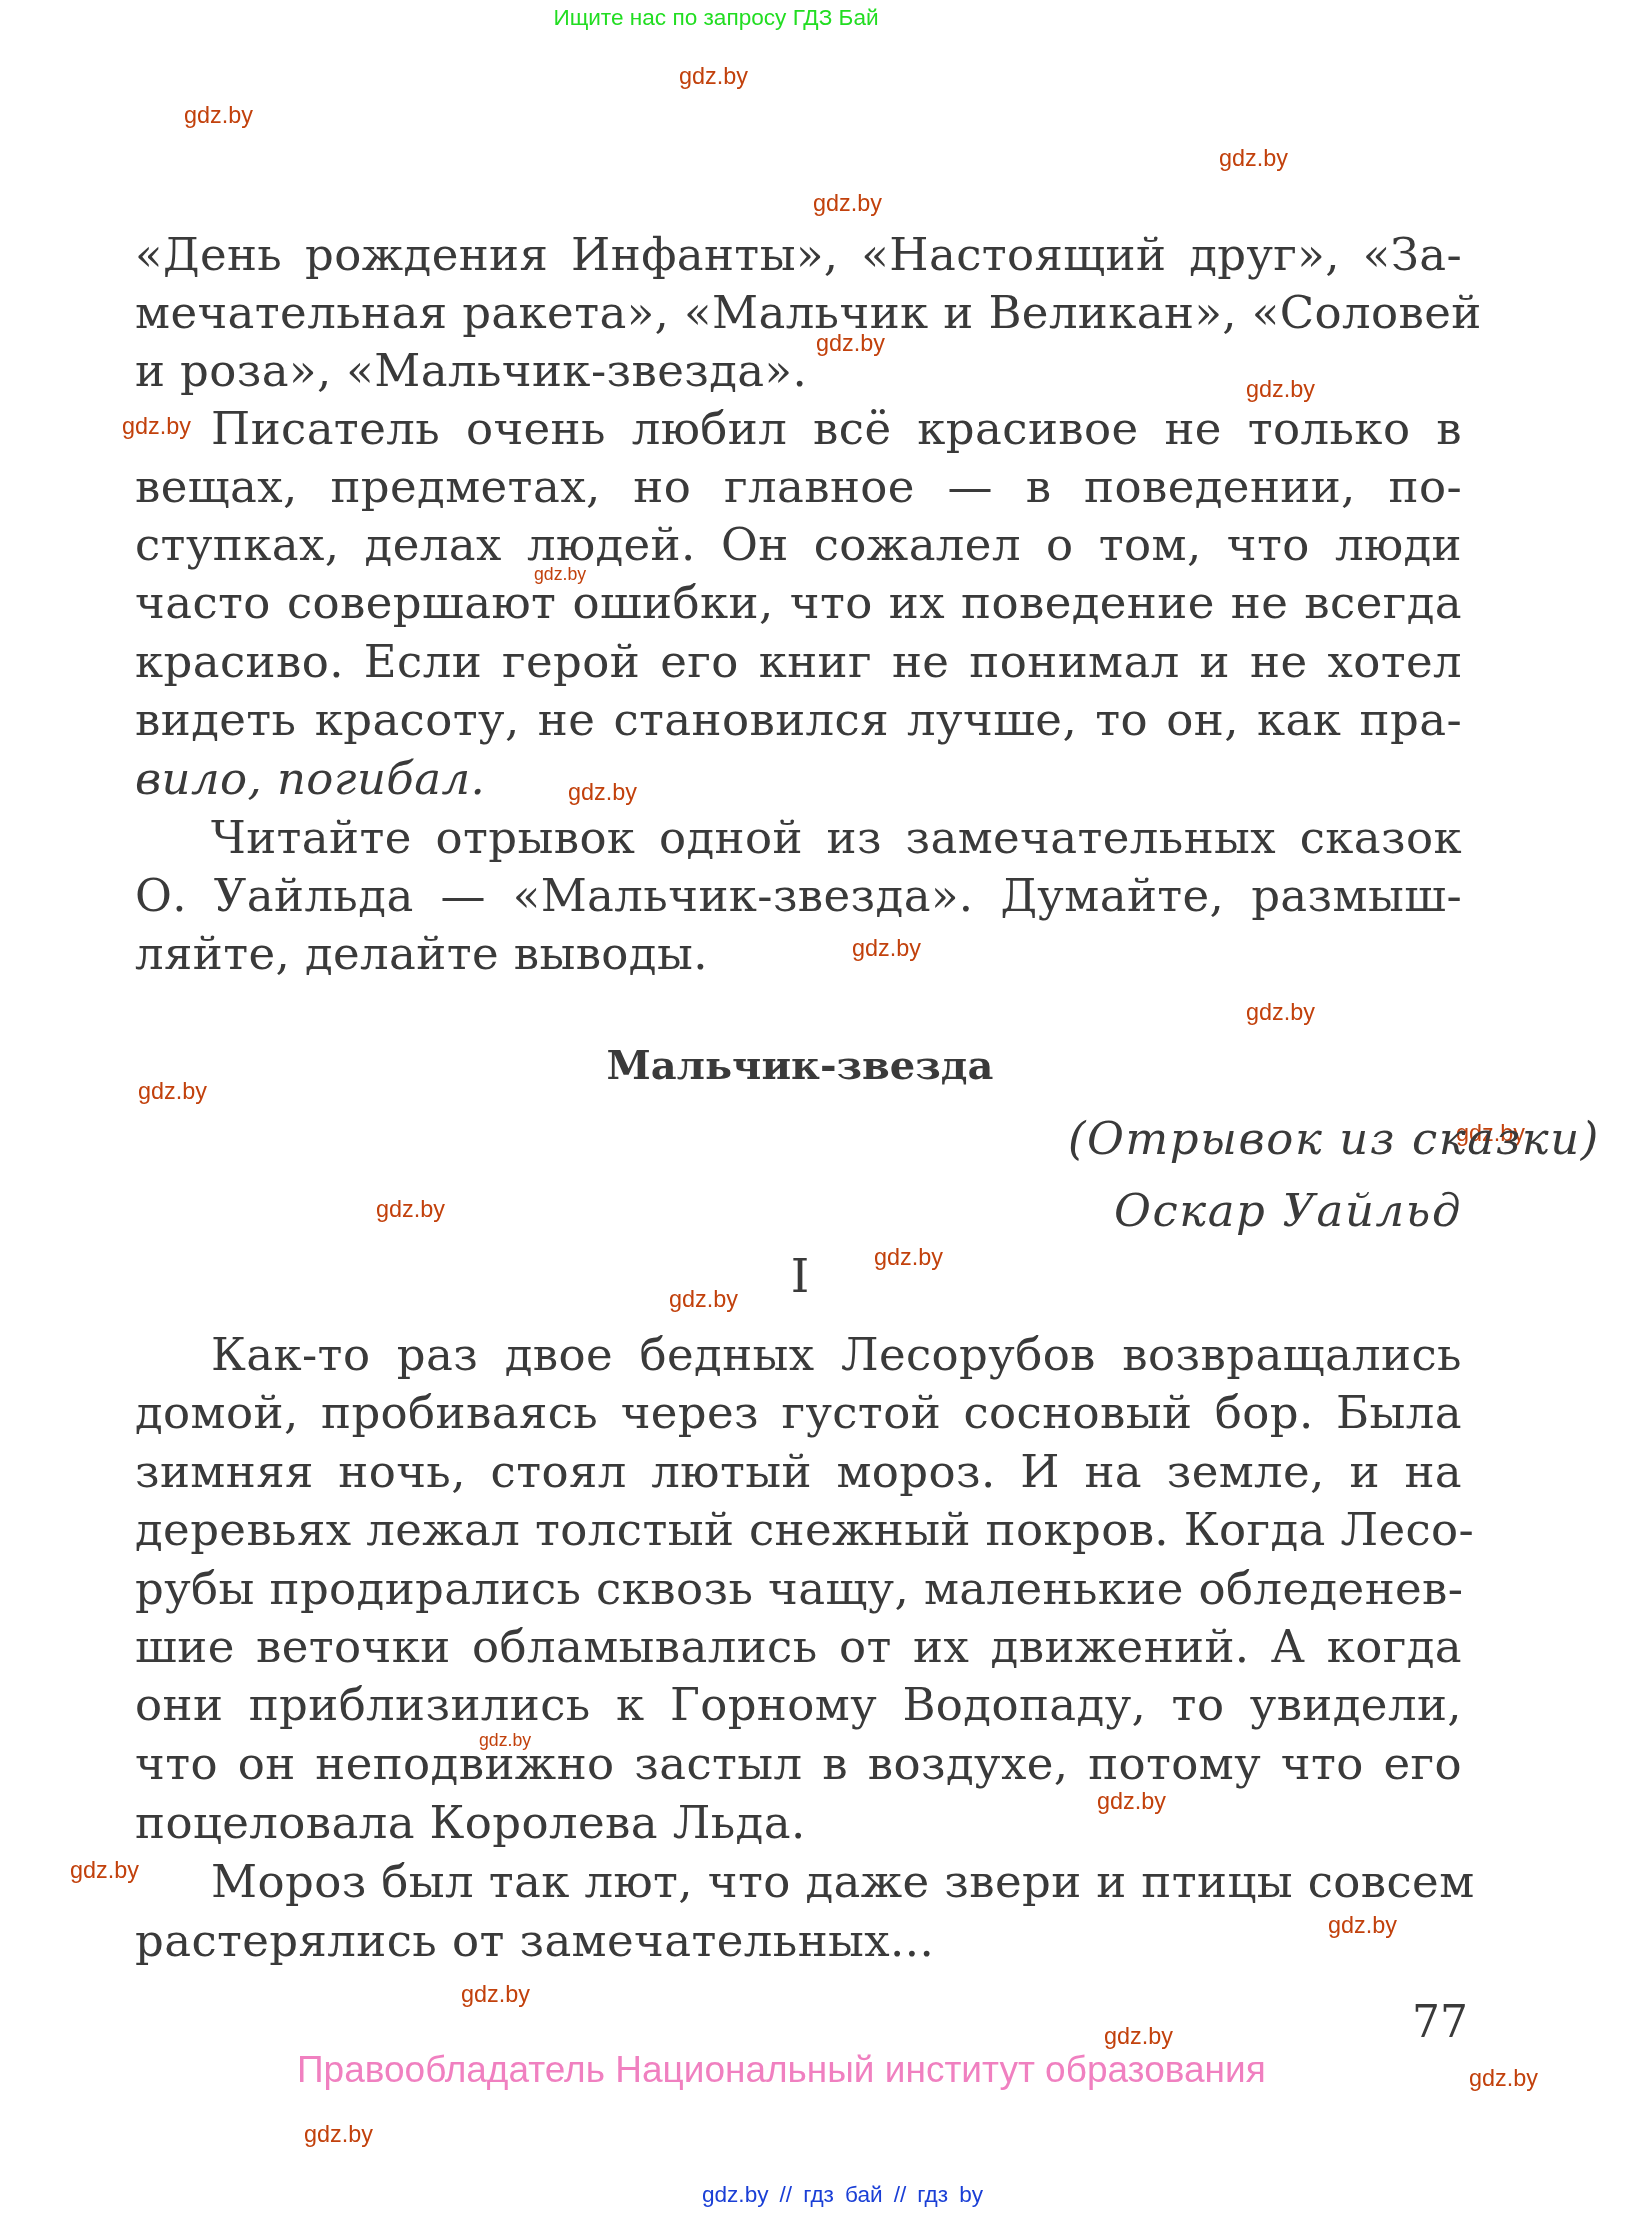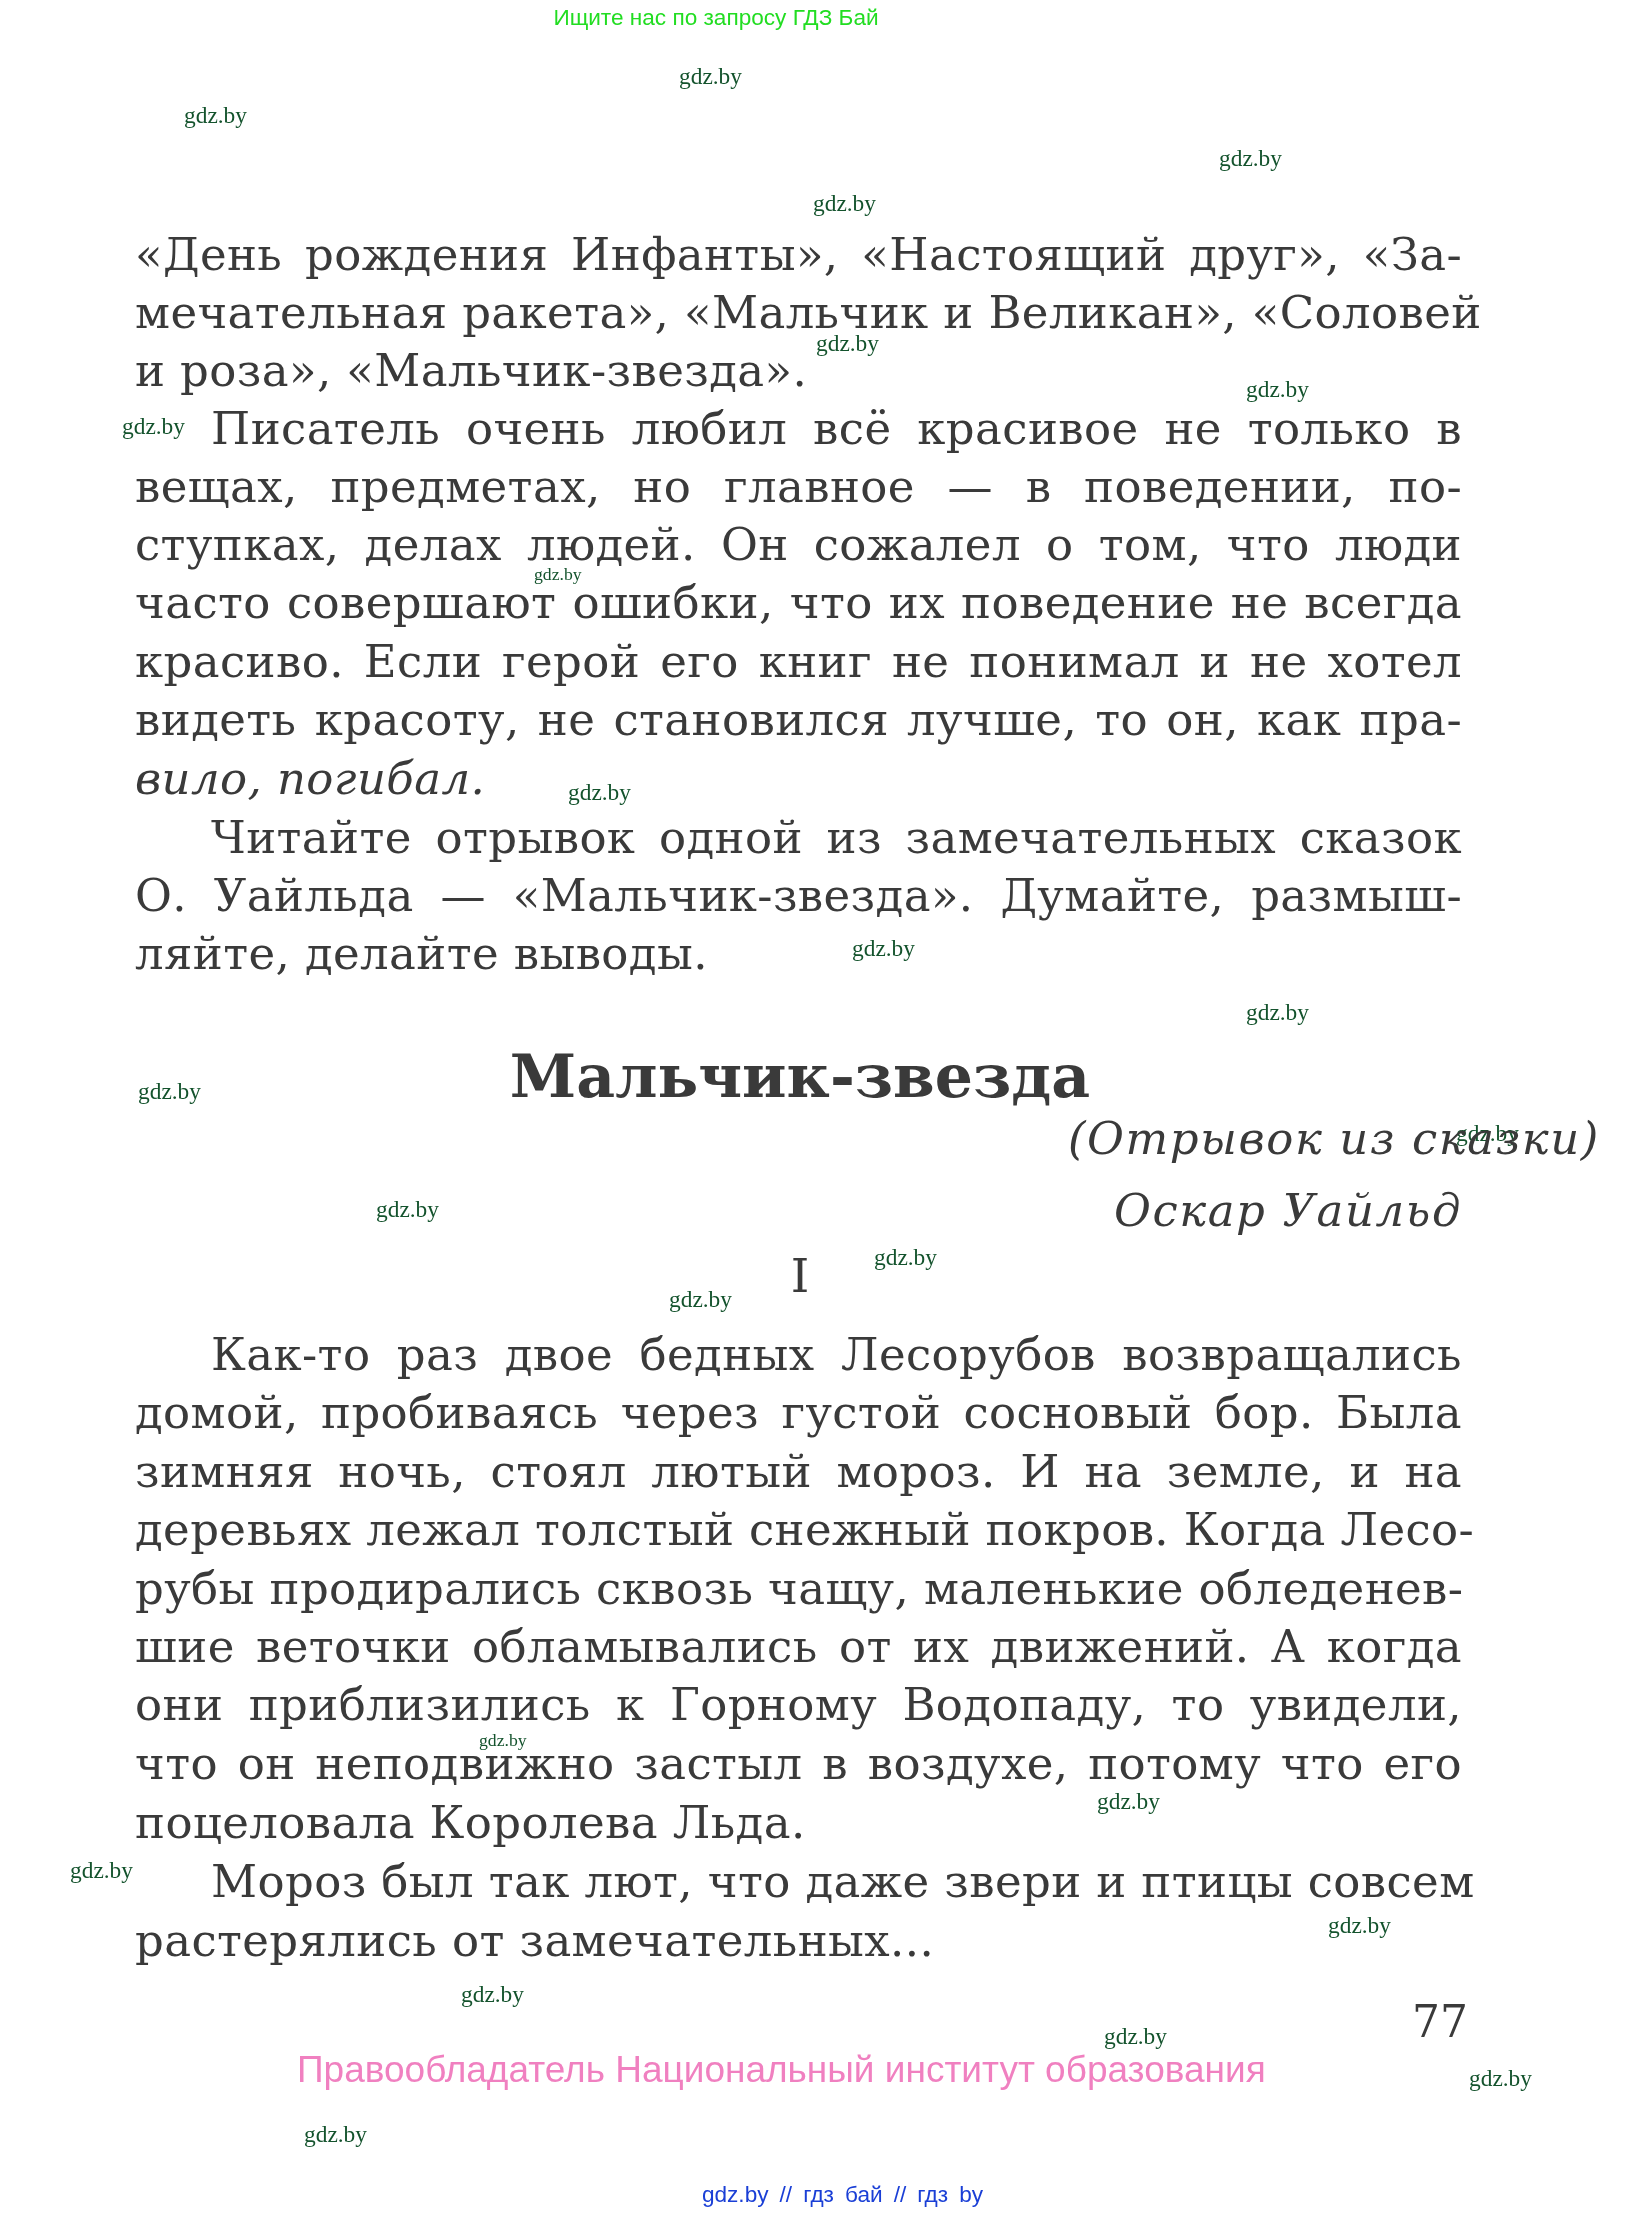--- a/index.html
+++ b/index.html
@@ -1,28 +1,28 @@
 <!DOCTYPE html>
 <html style="font-size:13px"><head>
 <meta charset="utf-8">
 <style>
   html, body { margin:0; padding:0; background:#ffffff; }
   body { width:1647px; height:2216px; position:relative; overflow:hidden; }
   .abs { position:absolute; white-space:nowrap; }
   .top-banner { top:4.8px; left:0; width:1432px; text-align:center; color:#22dd22;
     font-family:"Liberation Sans", sans-serif; font-size:22.6px; }
-  .wm { font-family:Liberation Serif, serif; font-size:23.4px; color:#14532d; }
+  .wm { font-family:Liberation Sans, sans-serif; font-size:23.4px; color:#c2410c; }
   .wm-small { font-size:17.7px; }
   .body-text { font-family:"DejaVu Serif", serif; font-size:45px; color:#3a3a3a;
     letter-spacing:0.4px; }
   .line { position:absolute; left:135px; width:1327px; height:58px; line-height:58px;
     white-space:nowrap; text-align:justify; text-align-last:justify; }
   .line.last { text-align-last:left; }
   .line.indent { left:211px; width:1251px; }
-  .title { font-family:"DejaVu Serif", serif; font-weight:bold; font-size:60px; color:#3a3a3a;
+  .title { font-family:"DejaVu Serif", serif; font-weight:bold; font-size:40px; color:#3a3a3a;
     left:0; width:1600px; text-align:center; }
   .subtitle { font-family:"DejaVu Serif", serif; font-style:italic; font-size:45px; color:#3a3a3a;
     left:0; width:1600px; text-align:right; letter-spacing:1.6px; }
   .author { font-family:"DejaVu Serif", serif; font-style:italic; font-size:45px; color:#3a3a3a;
     right:185px; text-align:right; letter-spacing:1.6px; }
   .chapter { font-family:"DejaVu Serif", serif; font-size:47px; color:#3a3a3a; left:0; width:1600px; text-align:center; }
   .pagenum { font-family:"DejaVu Serif", serif; font-size:44px; color:#3a3a3a; }
   .rights { font-family:"Liberation Sans", sans-serif; font-size:37px; color:#f080c0; }
   .footer { font-family:"Liberation Sans", sans-serif; font-size:22.6px; color:#1a3fd6; left:0; width:1647px; text-align:center; word-spacing:4.8px;padding-left:19px; }
 </style>

